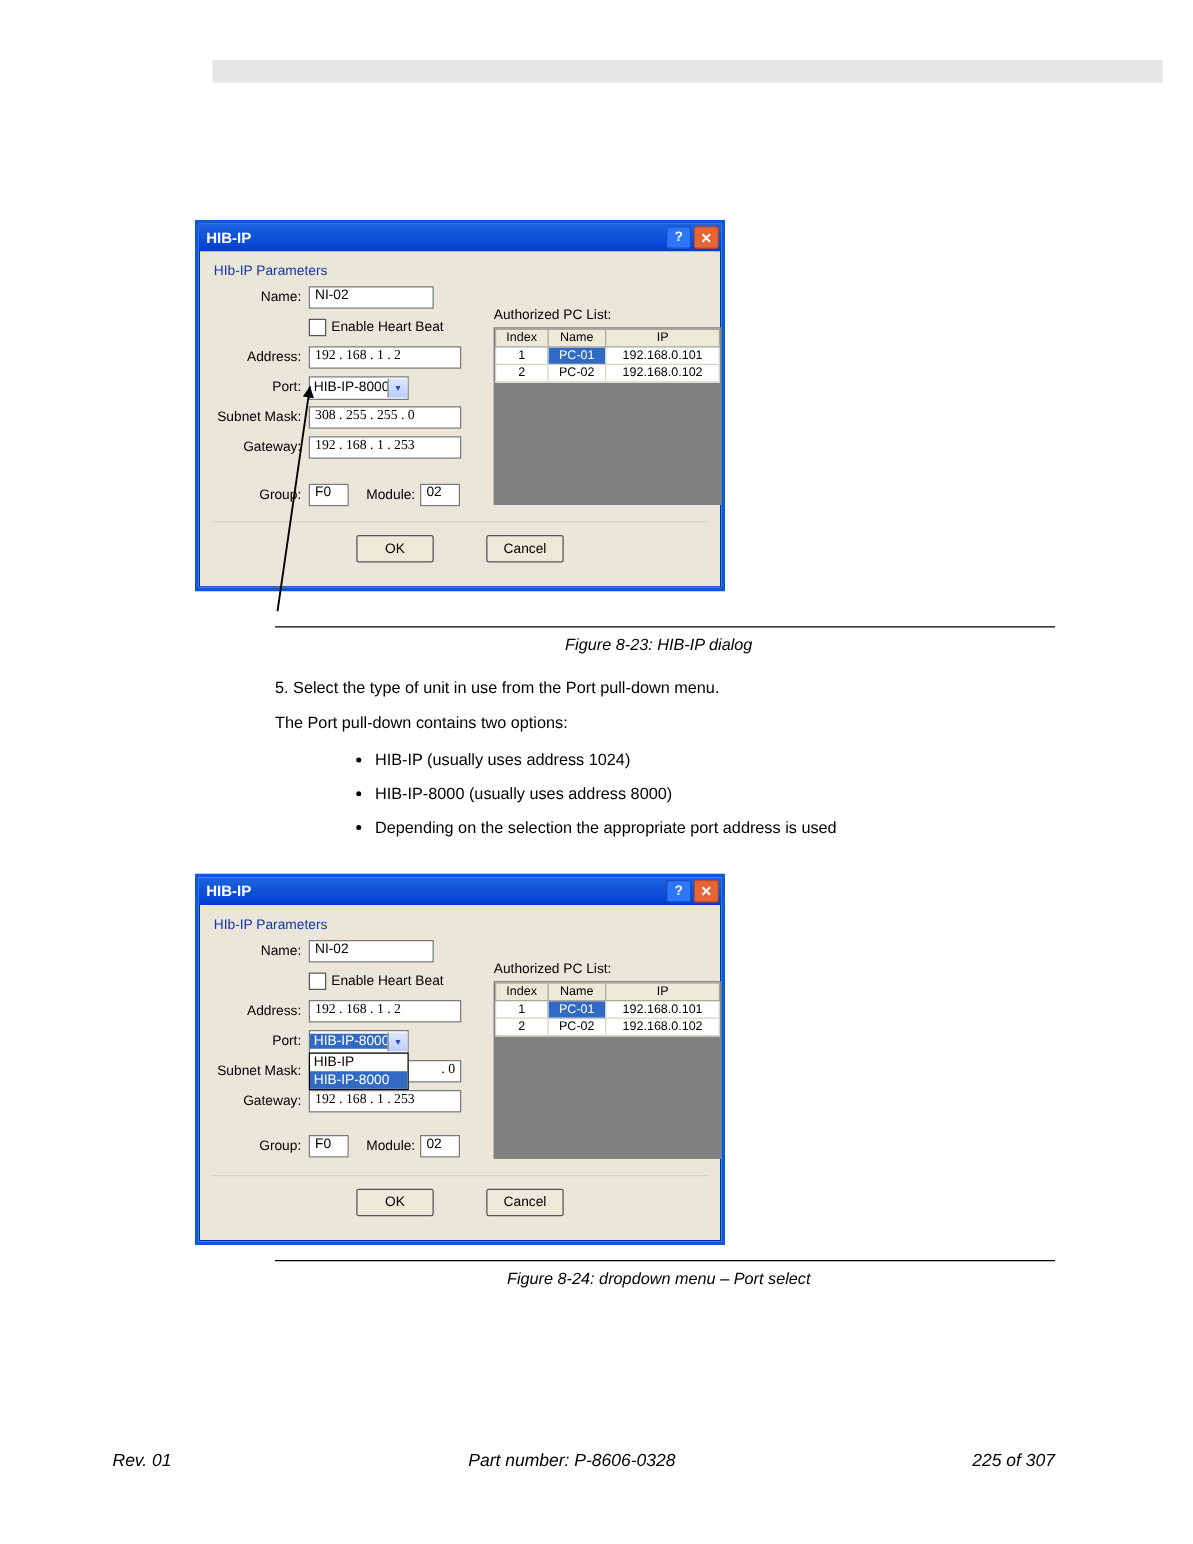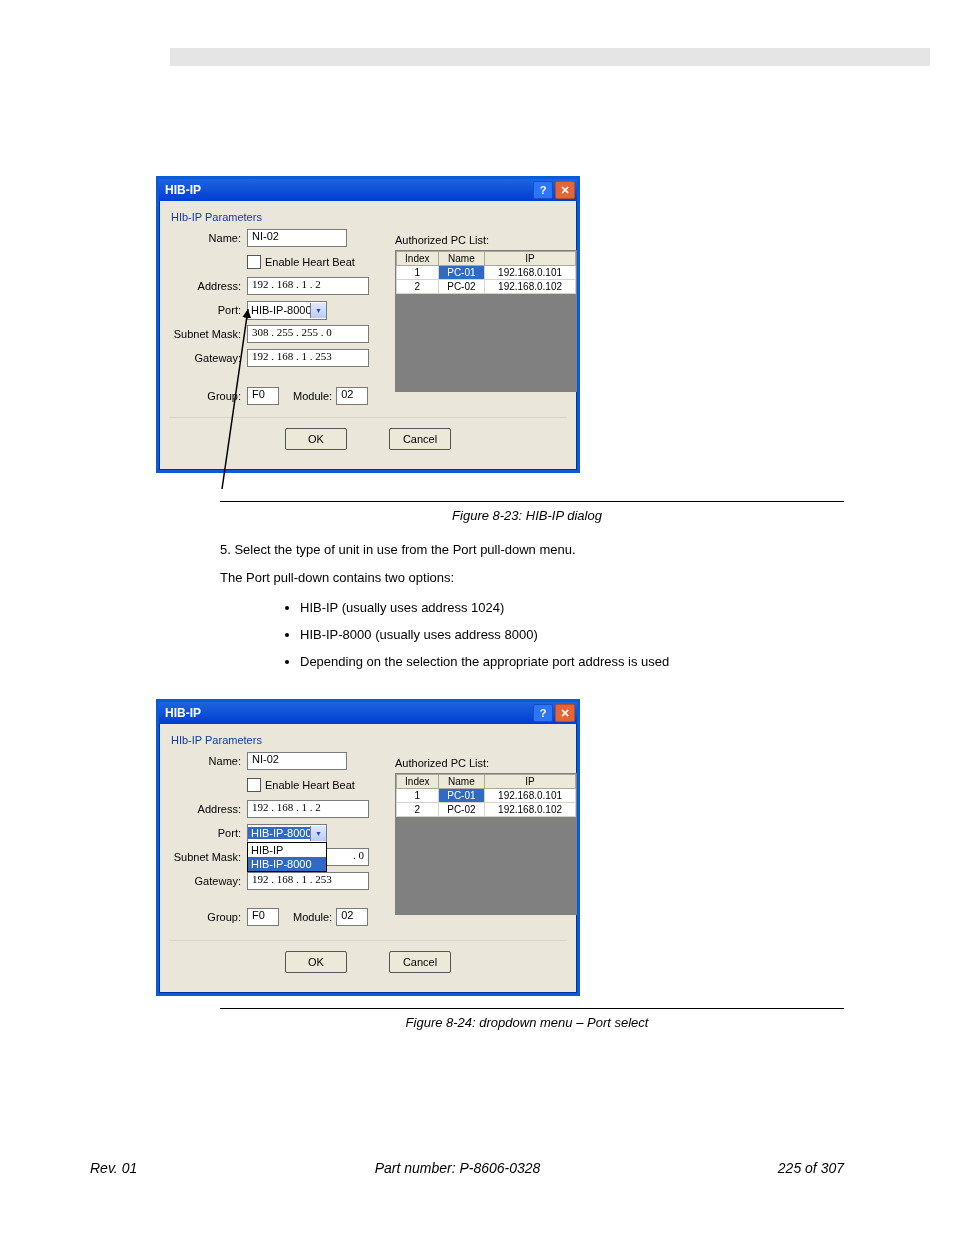--- a/index.html
+++ b/index.html
@@ -111,21 +111,21 @@
     z-index: 5;
   }
   .dd-list .opt { padding:1px 3px; }
   .dd-list .opt.sel { background:#316ac5; color:#fff; }
   .checkbox-row { margin-left: 78px; display:flex; align-items:center; font-size:11px; gap:4px; height:18px;}
   .chk {
     width:12px; height:12px; border:1px solid #555; background:#fff;
   }
   .right-col {
     position: absolute;
-    left: 226px; top: 3px;
+    left: 226px; top: 15px;
     width: 180px;
   }
   .pc-label { font-size:11px; margin: 2px 0 4px 0;}
   .pc-table {
     width: 180px;
     background: #808080;
     height: 140px;
     border: 1px solid #808080;
   }
   .pc-table table {

